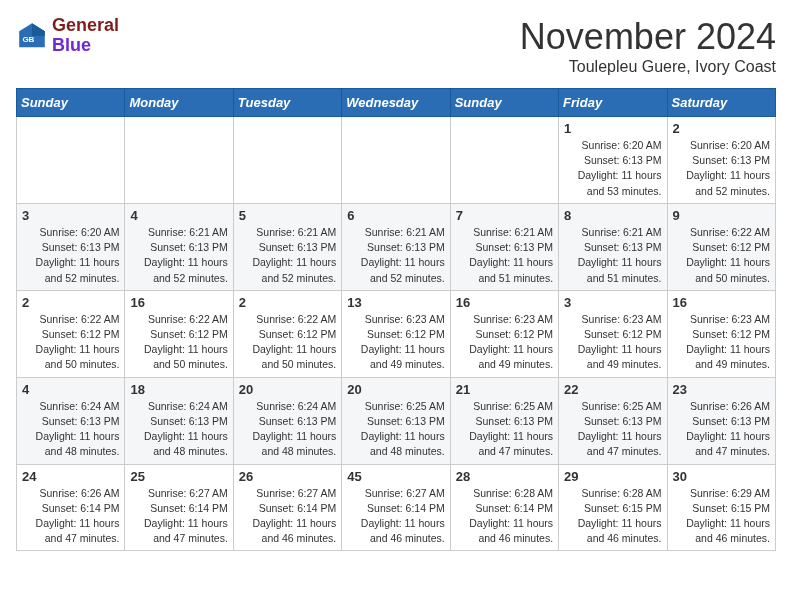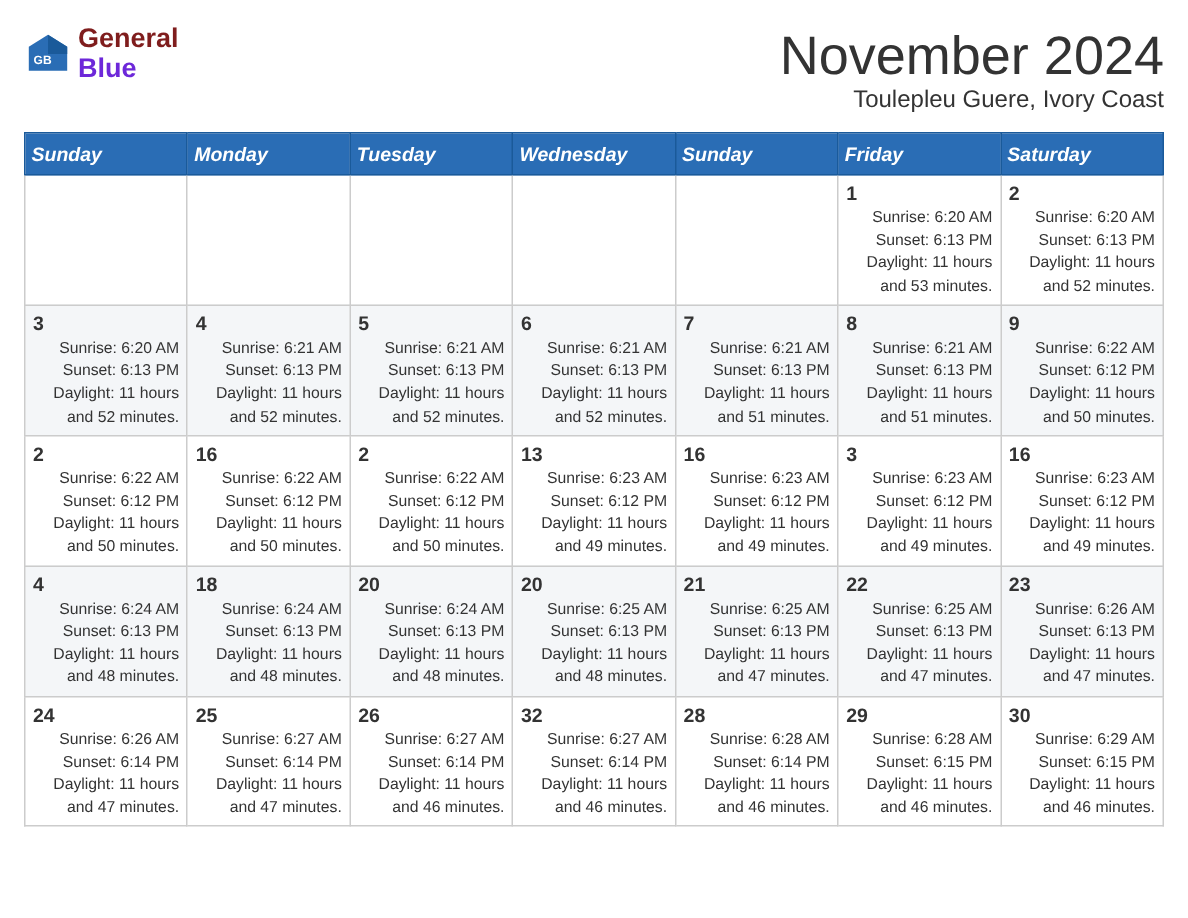--- a/index.html
+++ b/index.html
@@ -235,21 +235,21 @@
         </td>
         <td>
           <span class="day-number">25</span>
           <div class="day-info">Sunrise: 6:27 AM<br>Sunset: 6:14 PM<br>Daylight: 11 hours and 47 minutes.</div>
         </td>
         <td>
           <span class="day-number">26</span>
           <div class="day-info">Sunrise: 6:27 AM<br>Sunset: 6:14 PM<br>Daylight: 11 hours and 46 minutes.</div>
         </td>
         <td>
-          <span class="day-number">32</span>
+          <span class="day-number">45</span>
           <div class="day-info">Sunrise: 6:27 AM<br>Sunset: 6:14 PM<br>Daylight: 11 hours and 46 minutes.</div>
         </td>
         <td>
           <span class="day-number">28</span>
           <div class="day-info">Sunrise: 6:28 AM<br>Sunset: 6:14 PM<br>Daylight: 11 hours and 46 minutes.</div>
         </td>
         <td>
           <span class="day-number">29</span>
           <div class="day-info">Sunrise: 6:28 AM<br>Sunset: 6:15 PM<br>Daylight: 11 hours and 46 minutes.</div>
         </td>

